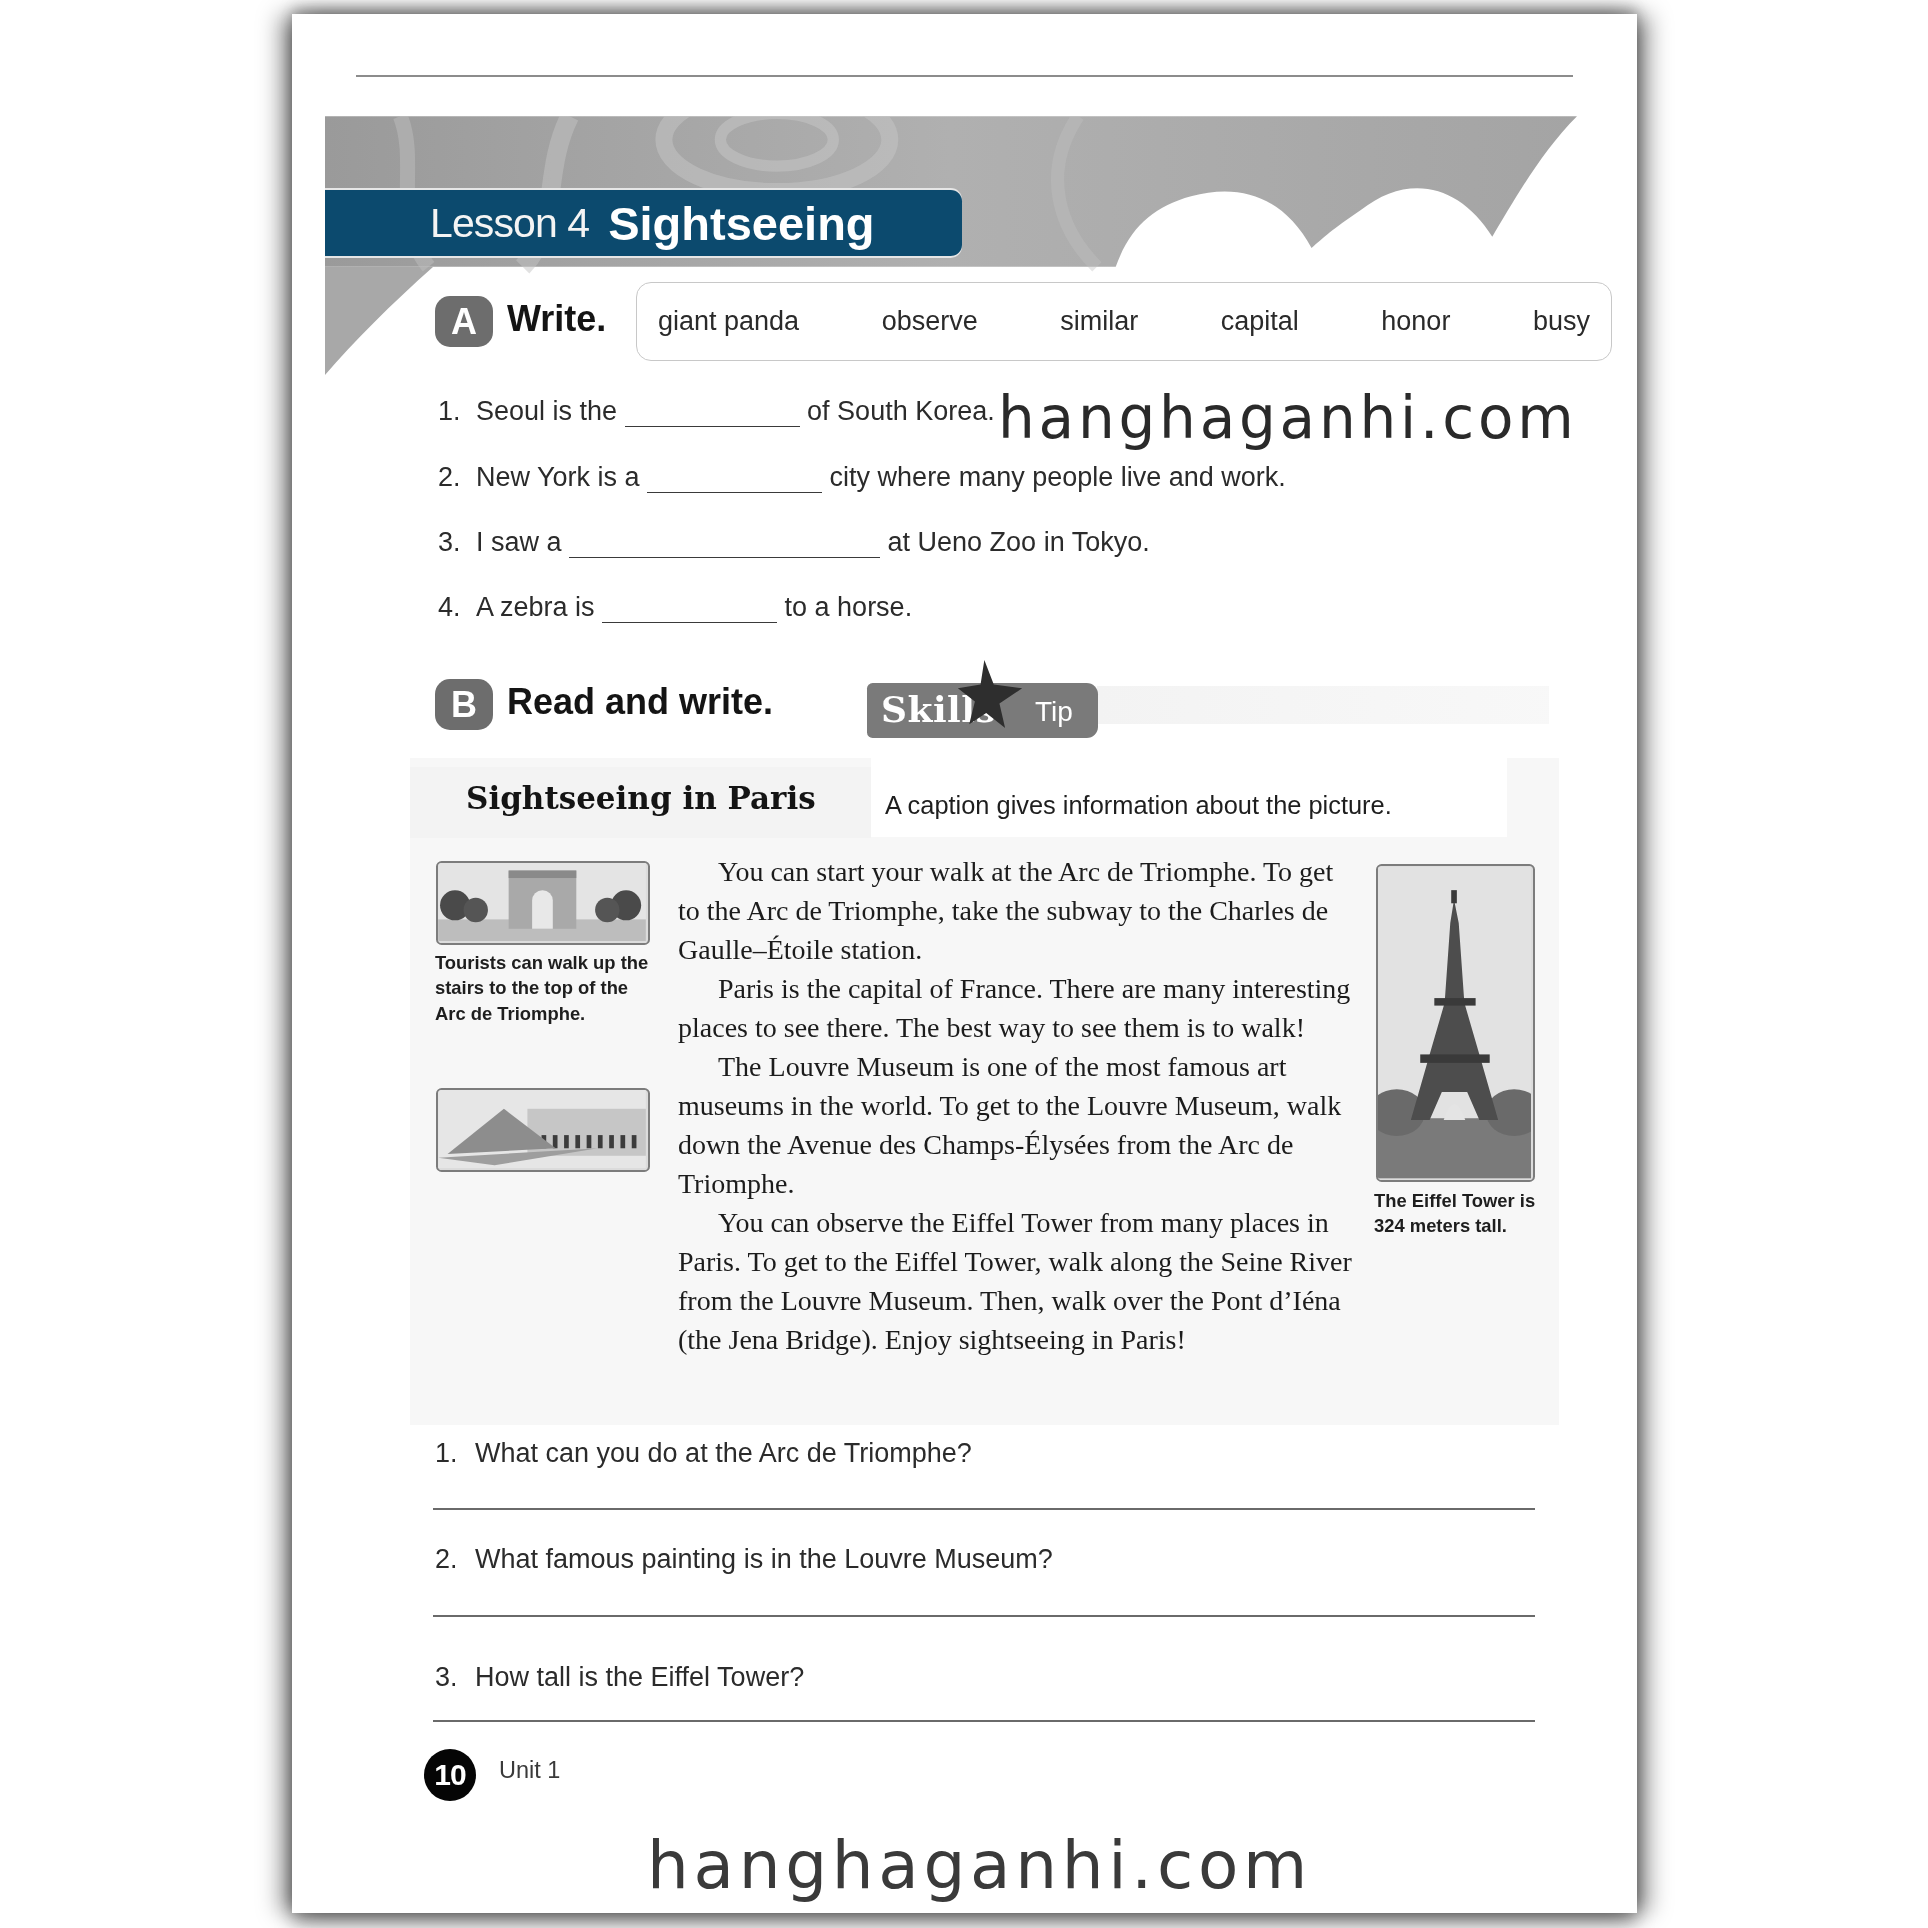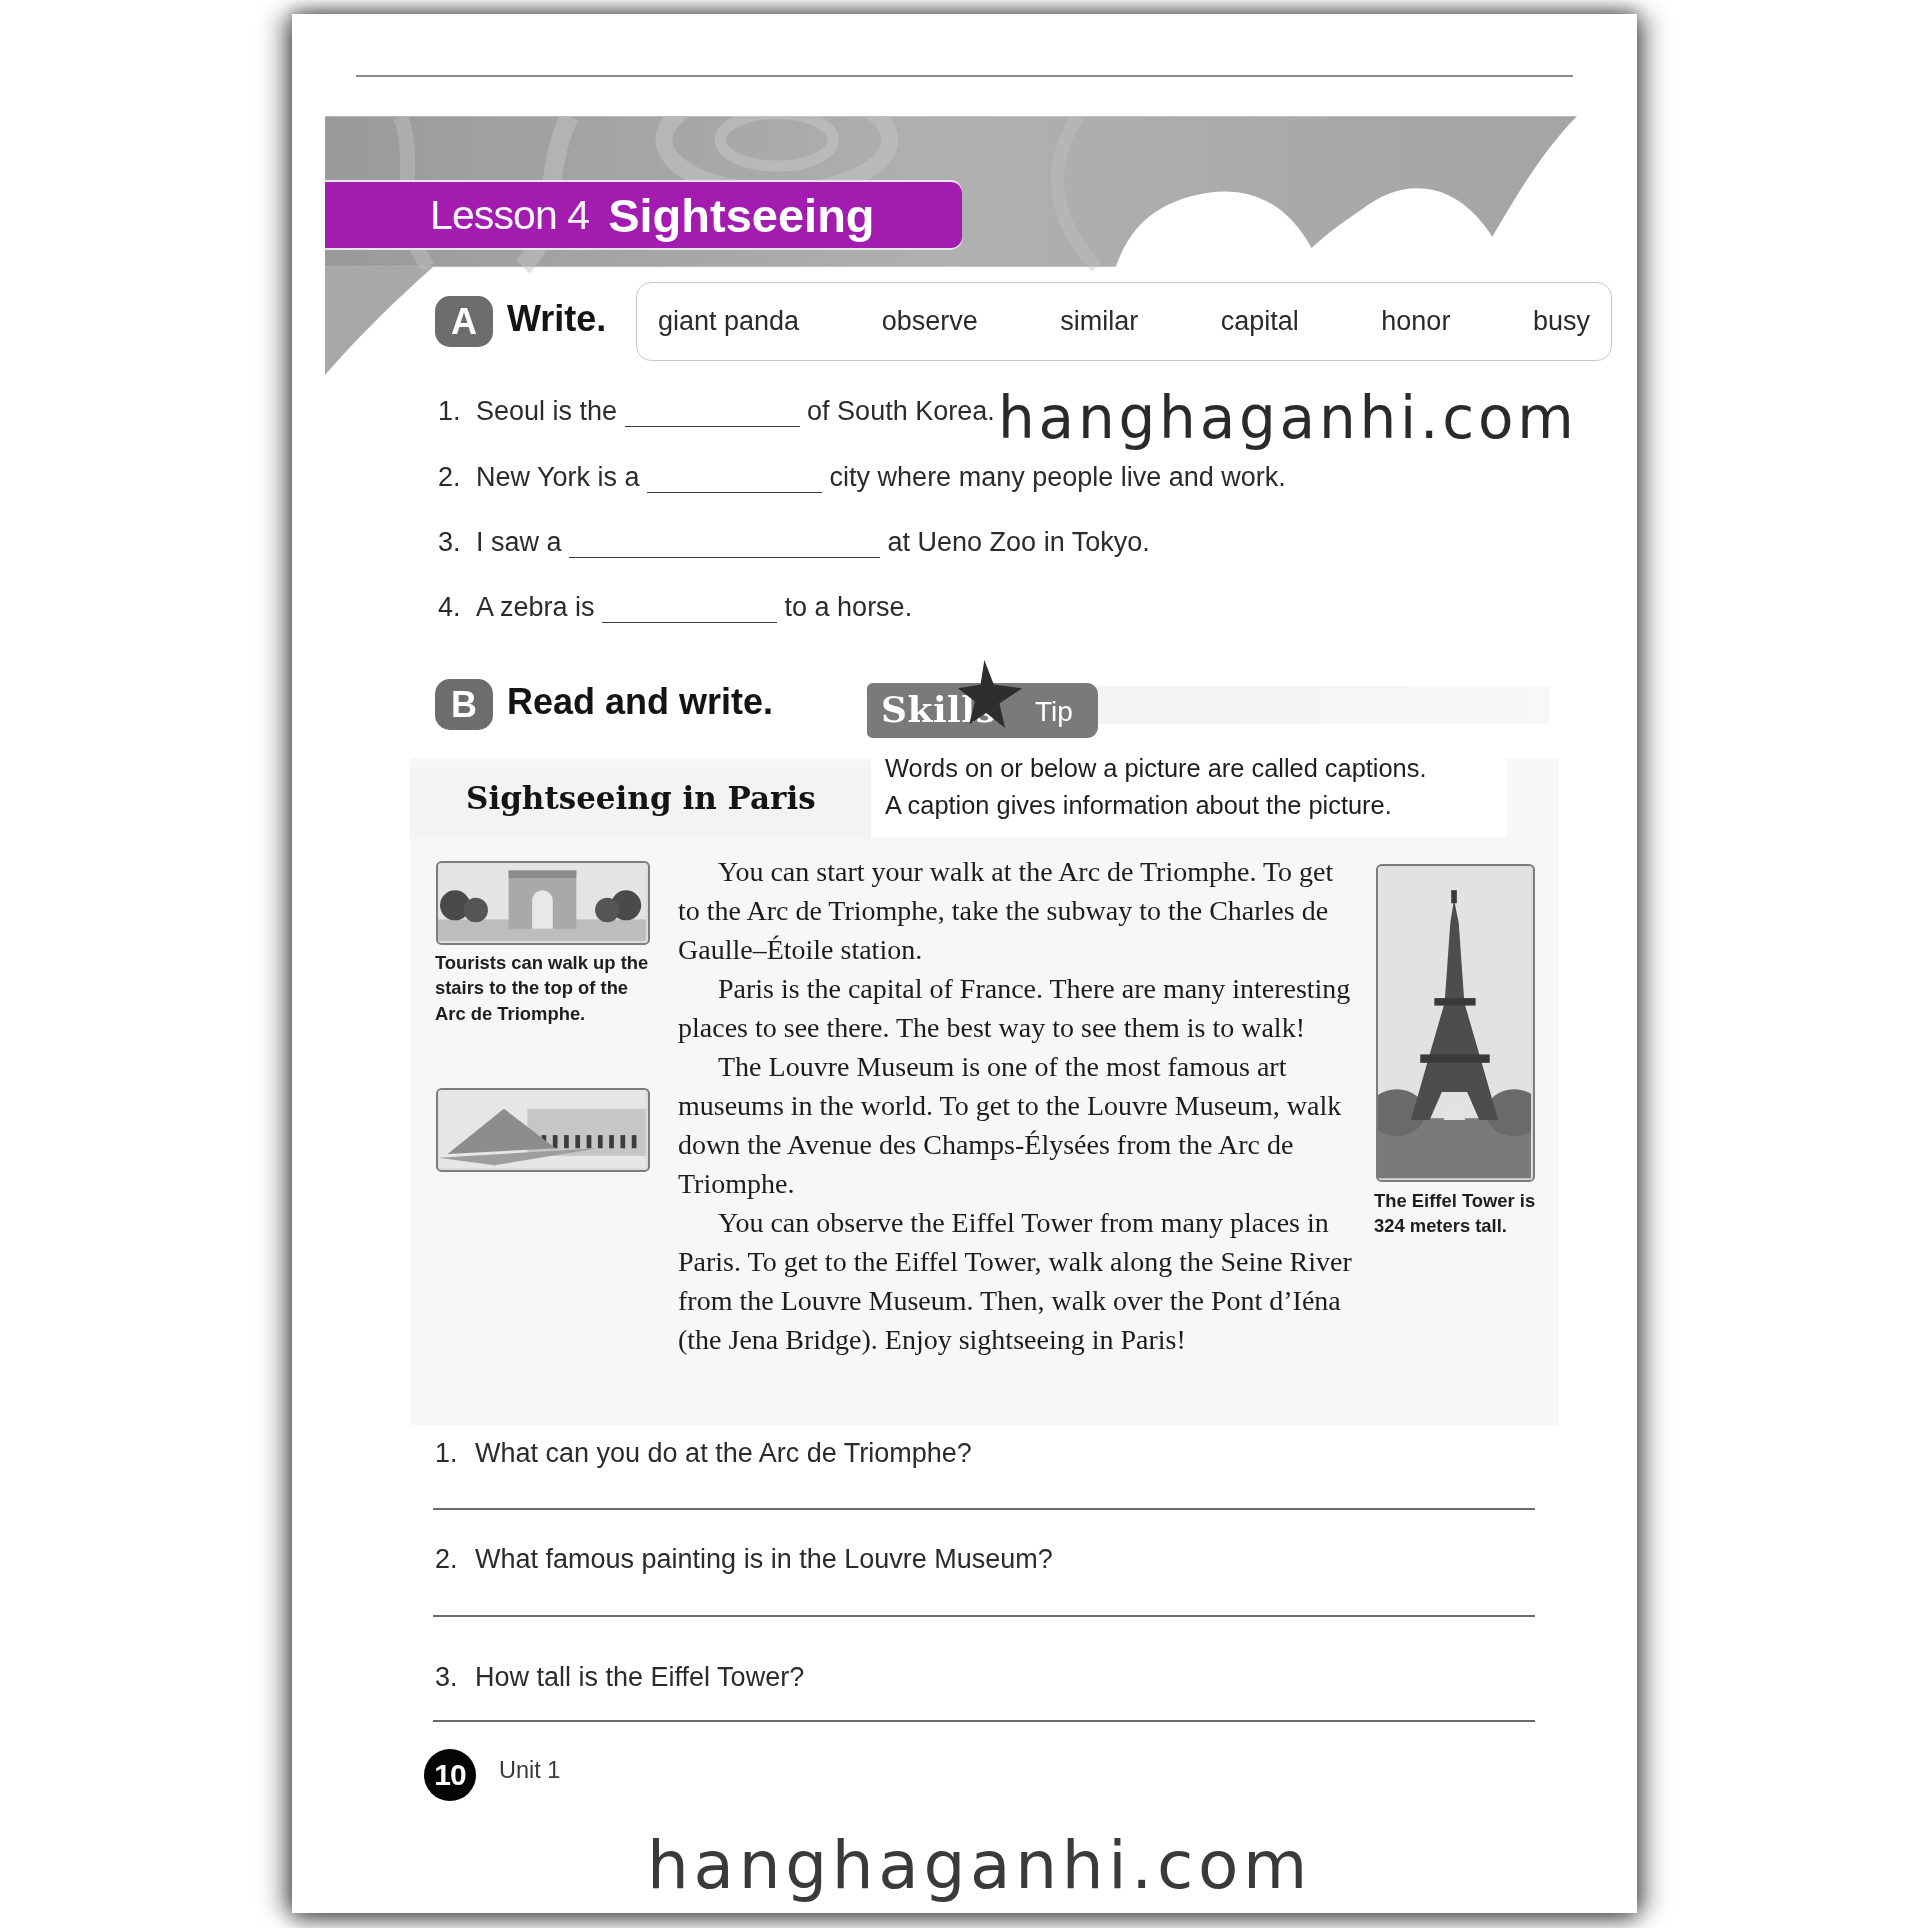--- a/index.html
+++ b/index.html
@@ -10,22 +10,22 @@
     position: absolute; left: 292px; top: 14px; width: 1345px; height: 1899px;
     background: #ffffff;
     box-shadow: -13px 0 21px rgba(0,0,0,0.35), 13px 0 21px rgba(0,0,0,0.35), 0 -7.5px 13px rgba(0,0,0,0.25), 0 11.3px 17px rgba(0,0,0,0.35);
   }
   .top-rule { position: absolute; left: 64px; top: 61px; width: 1217px; height: 1.9px; background: #8c8c8c; }
 
   
   .banner { position: absolute; left: 33px; top: 102px; width: 1252px; height: 264px; }
   .banner svg { position: absolute; left: 0; top: 0; }
   .lesson-bar {
-    position: absolute; left: 33px; top: 168px; width: 637px; height: 66px;
-    background: #a21caf; border-radius: 0 11.3px 11.3px 0;
+    position: absolute; left: 33px; top: 176px; width: 637px; height: 66px;
+    background: #0c4a6e; border-radius: 0 11.3px 11.3px 0;
     box-shadow: 0 1.9px 0 #e6e6e6, 0 -1.9px 0 #e6e6e6;
     display: flex; align-items: center; padding-left: 105px; gap: 19px;
   }
   .lesson-num { color: #f4f4f4; font-size: 41px; font-weight: 400; letter-spacing: -0.9px; }
   .lesson-title { color: #ffffff; font-size: 47px; font-weight: 700; }
 
   
   .sec-badge {
     position: absolute; width: 58px; height: 51px; border-radius: 15px;
     background: #6d6d6d; color: #ffffff; font-size: 36px; font-weight: 700;
@@ -156,21 +156,20 @@
   <div class="sec-badge" style="left:143px; top:665px;">B</div>
   <div class="sec-title" style="left:215px; top:667px;">Read and write.</div>
 
   <div class="skills-badge">
     <span class="skills-word">Skills</span>
     <svg class="star" viewBox="0 0 72 72">
       <polygon points="30,0 40,26 70,30 46,46 52,72 32,56 14,68 20,44 2,30 26,26" fill="#2e2e2e"></polygon>
     </svg>
     <span class="tip-word">Tip</span>
   </div>
-  <div class="tip-text" style="top:740px;">Words on or below a picture are called captions.</div>
   <div class="tip-text" style="top:777px;">A caption gives information about the picture.</div>
 
   <div class="read-title">Sightseeing in Paris</div>
 
   <div class="photo" style="left:144px; top:847px; width:214px; height:84px;">
     <svg width="208" height="78" viewBox="0 0 221 83">
       <rect width="221" height="83" fill="#e4e4e4"></rect>
       <rect x="0" y="60" width="221" height="23" fill="#bdbdbd"></rect>
       <circle cx="18" cy="45" r="16" fill="#4a4a4a"></circle>
         <circle cx="40" cy="50" r="13" fill="#555"></circle>

